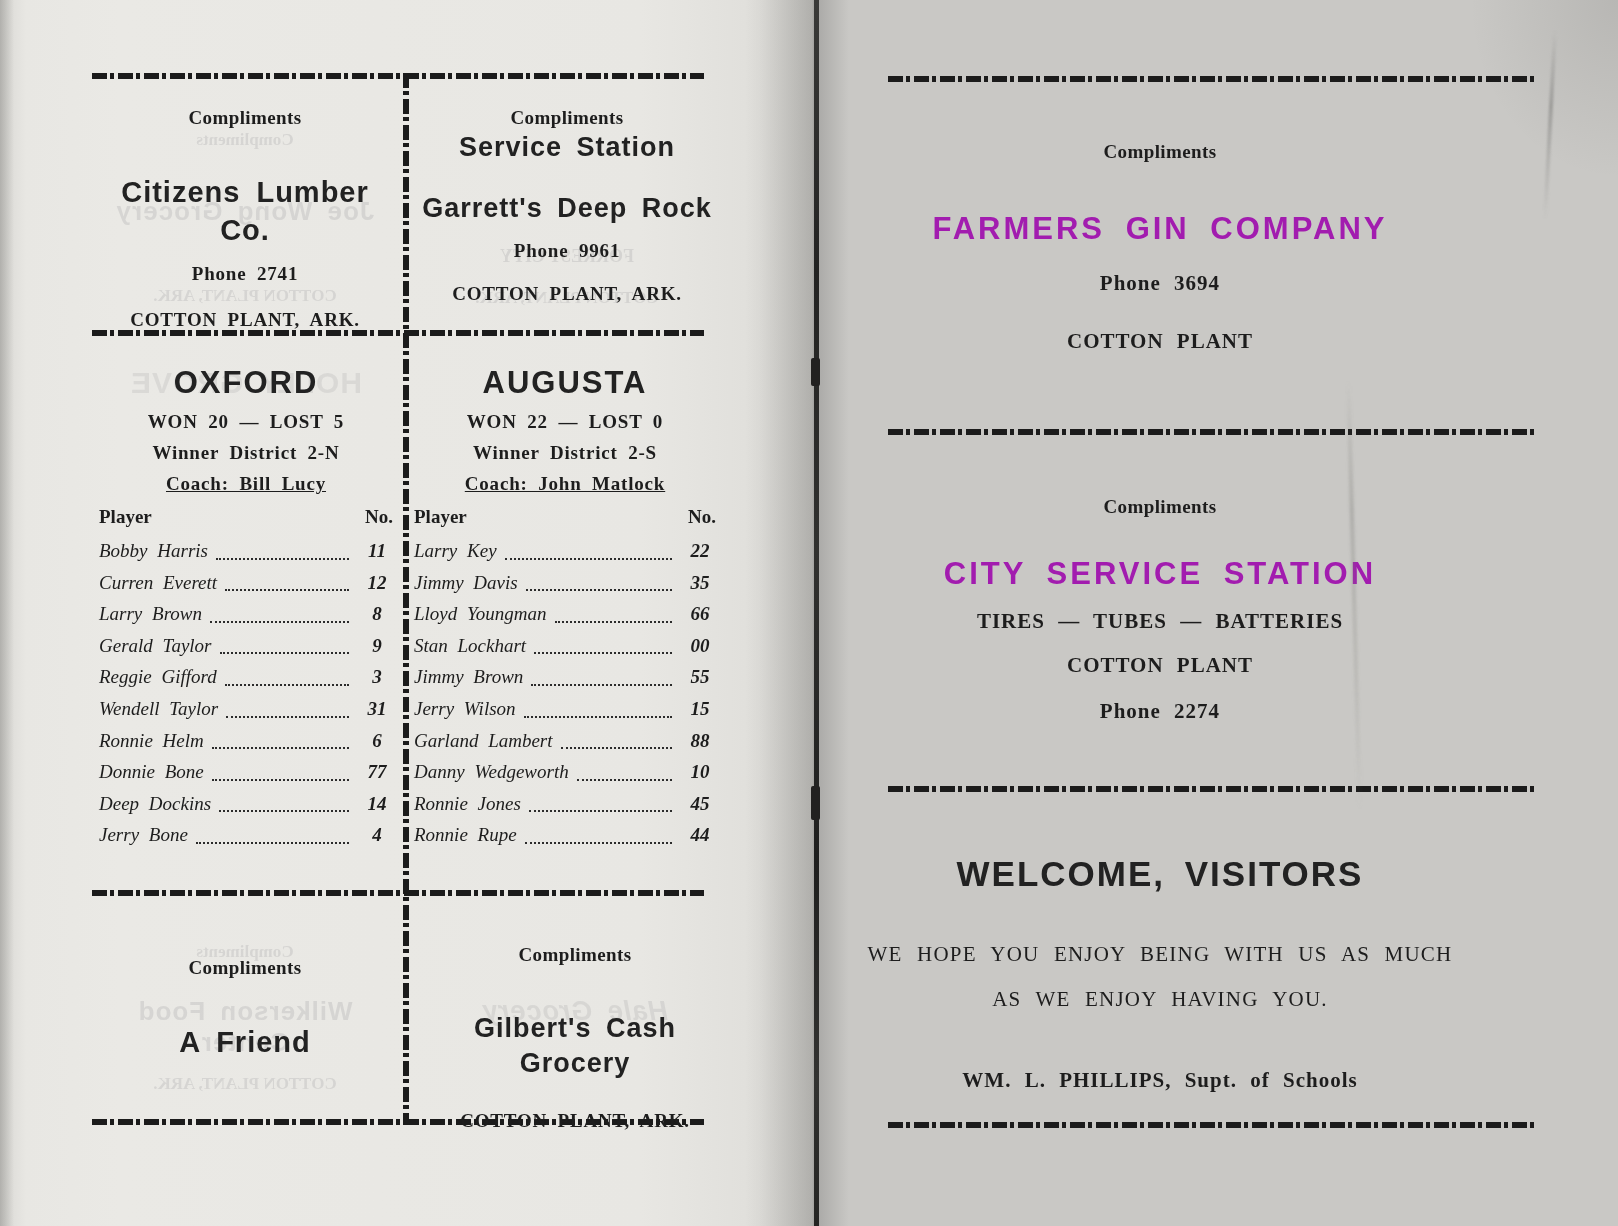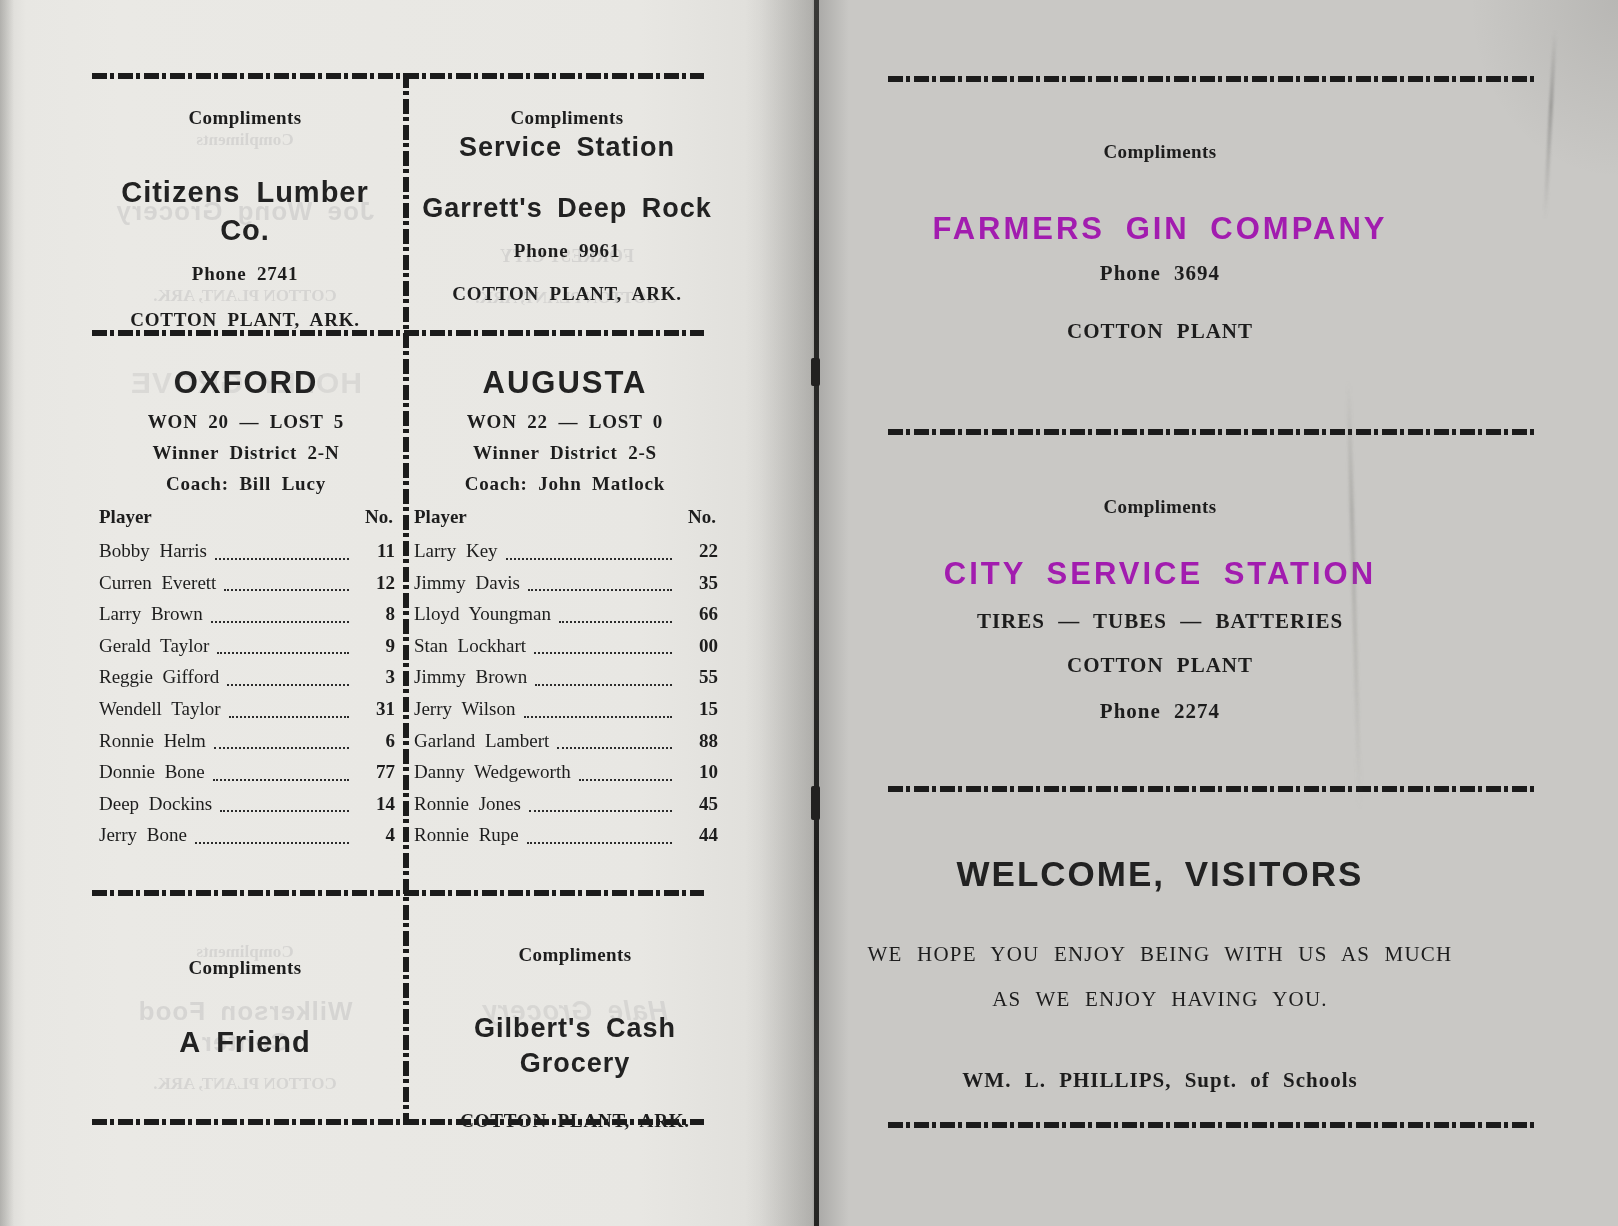--- a/index.html
+++ b/index.html
@@ -45,47 +45,47 @@
   .compliments{font-size:19px;font-weight:700;line-height:24px;letter-spacing:.4px;}
   .biz{font-family:"Liberation Sans","DejaVu Sans",sans-serif;font-weight:700;
        font-size:29px;line-height:38px;letter-spacing:1px;word-spacing:7px;color:#222;}
   .biz2{font-family:"Liberation Sans","DejaVu Sans",sans-serif;font-weight:700;
        font-size:27px;line-height:35px;letter-spacing:1px;word-spacing:6px;color:#222;}
   .serifb{font-size:19px;font-weight:700;line-height:24px;letter-spacing:.8px;word-spacing:5px;}
   .team-name{font-family:"Liberation Sans","DejaVu Sans",sans-serif;font-weight:700;
        font-size:31px;line-height:40px;letter-spacing:2px;color:#222;}
   .t-head{display:flex;justify-content:space-between;font-size:19px;font-weight:700;
        line-height:24px;padding:0 2px;text-align:left;}
-  .p-rows{text-align:left;}
+  .p-rows{text-align:left;font-style:italic;}
   .p-row{display:flex;align-items:baseline;height:31.6px;line-height:31.6px;font-size:19px;word-spacing:5px;}
   .p-name{white-space:nowrap;padding-left:2px;}
   .leader{flex:1;border-bottom:2.2px dotted #2b2b2b;margin:0 10px 7px 8px;align-self:flex-end;}
-  .p-no{font-weight:700;min-width:36px;text-align:right;}
+  .p-no{font-weight:700;min-width:36px;text-align:center;}
   .caps-sans-lg{font-family:"Liberation Sans","DejaVu Sans",sans-serif;font-weight:700;
        font-size:31px;line-height:40px;letter-spacing:3px;word-spacing:9px;color:#a21caf;}
   .welcome-title{font-family:"Liberation Sans","DejaVu Sans",sans-serif;font-weight:700;
        font-size:35px;line-height:44px;letter-spacing:2px;word-spacing:8px;color:#222;}
   .serifb-lg{font-size:21px;font-weight:700;line-height:27px;letter-spacing:1px;word-spacing:7px;}
   .serif-caps{font-size:21px;line-height:27px;letter-spacing:1.2px;word-spacing:8px;}
 
   
   .tl .compliments{margin-top:26px;} .tl .biz{margin-top:43px;}
   .tl .phone{margin-top:13px;}       .tl .city{margin-top:22px;}
   .tr .compliments{margin-top:26px;} .tr .biz2.l1{margin-top:26px;}
   .tr .phone{margin-top:13px;}       .tr .city{margin-top:19px;}
   .ml .team-name,.mr .team-name{margin-top:23px;}
   .ml .record,.mr .record{margin-top:7px;}
   .ml .district,.mr .district{margin-top:7px;}
-  .ml .coach,.mr .coach{margin-top:7px;}
+  .ml .coach,.mr .coach{margin-top:7px;text-decoration:underline;}
   .ml .t-head,.mr .t-head{margin-top:9px;}
   .ml .p-rows,.mr .p-rows{margin-top:6px;}
   .bl .compliments{margin-top:56px;} .bl .biz{margin-top:43px;}
   .br .compliments{margin-top:43px;} .br .biz2{margin-top:44px;} .br .city{margin-top:28px;}
   .r1 .compliments{margin-top:56px;} .r1 .caps-sans-lg{margin-top:45px;}
-  .r1 .phone{margin-top:11px;}       .r1 .city{margin-top:31px;}
+  .r1 .phone{margin-top:21px;}       .r1 .city{margin-top:31px;}
   .r2 .compliments{margin-top:58px;} .r2 .caps-sans-lg{margin-top:35px;}
   .r2 .products{margin-top:14px;font-size:21px;line-height:27px;}
   .r2 .city{margin-top:17px;}        .r2 .phone{margin-top:19px;}
   .r3 .welcome-title{margin-top:58px;}
   .r3 .line1{margin-top:45px;}       .r3 .line2{margin-top:18px;}
   .r3 .signature{margin-top:54px;font-size:21px;line-height:27px;}
 
   
   .ghost{position:absolute;transform:scaleX(-1);opacity:.13;color:#55555e;
          filter:blur(.6px);text-align:center;font-weight:700;pointer-events:none;}

